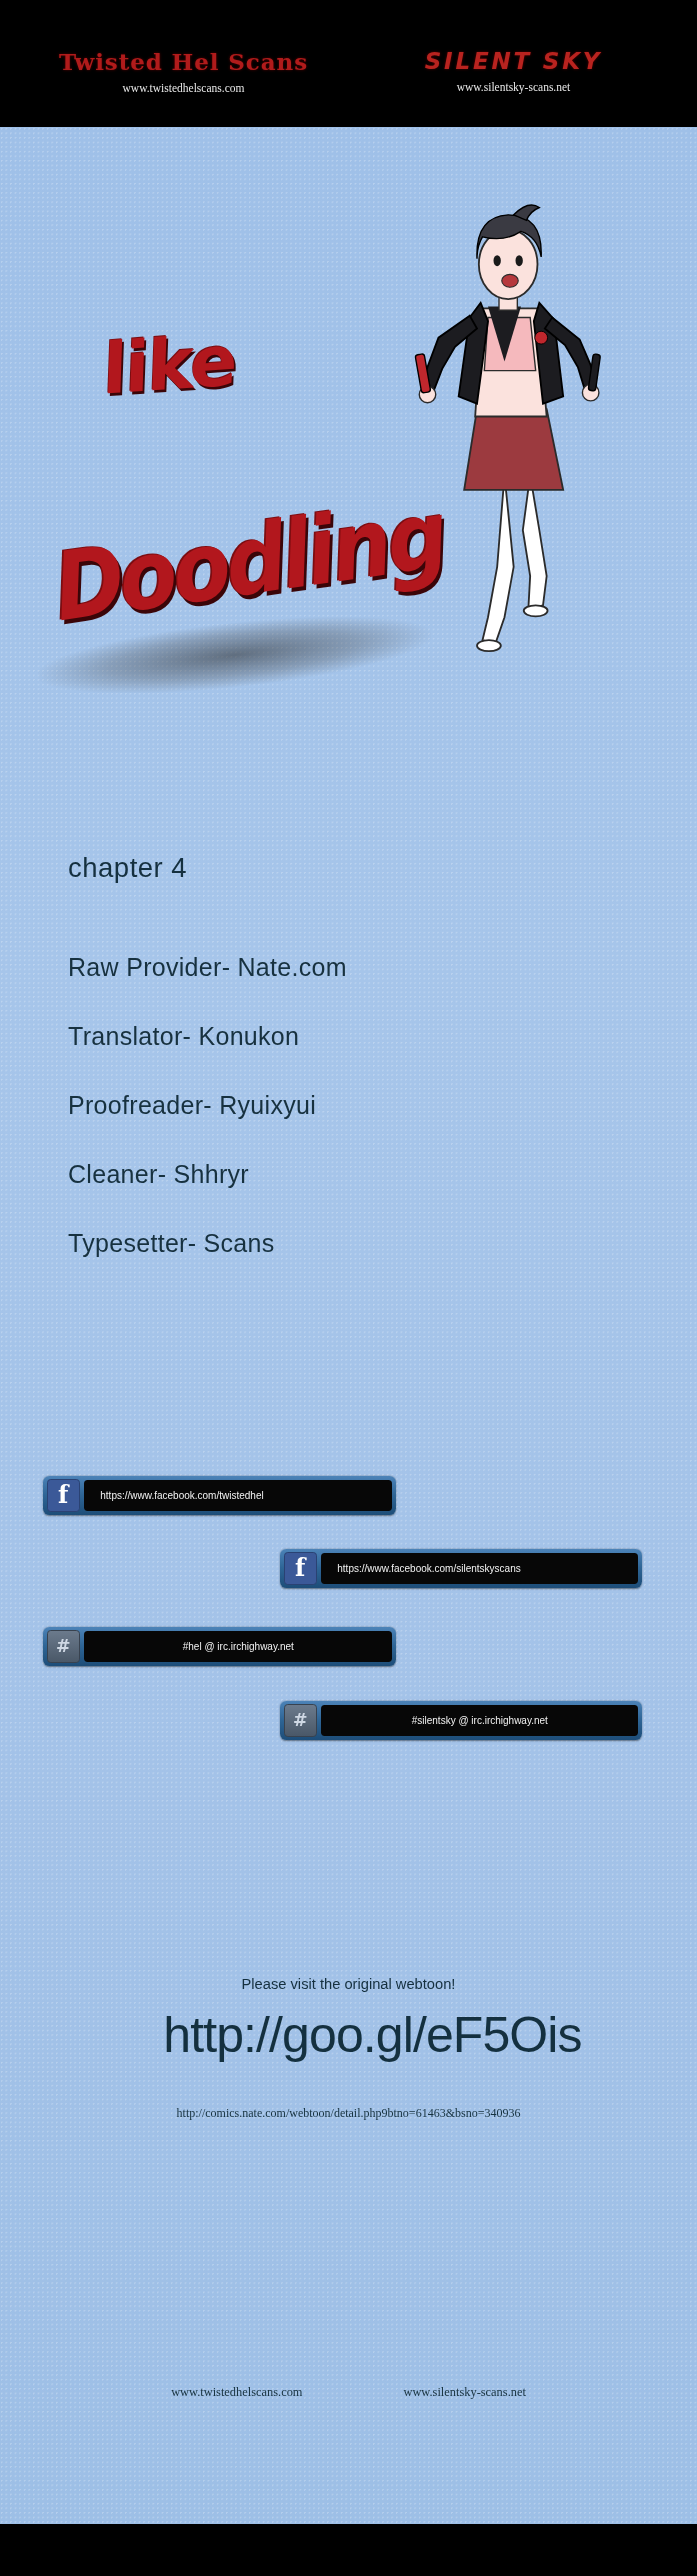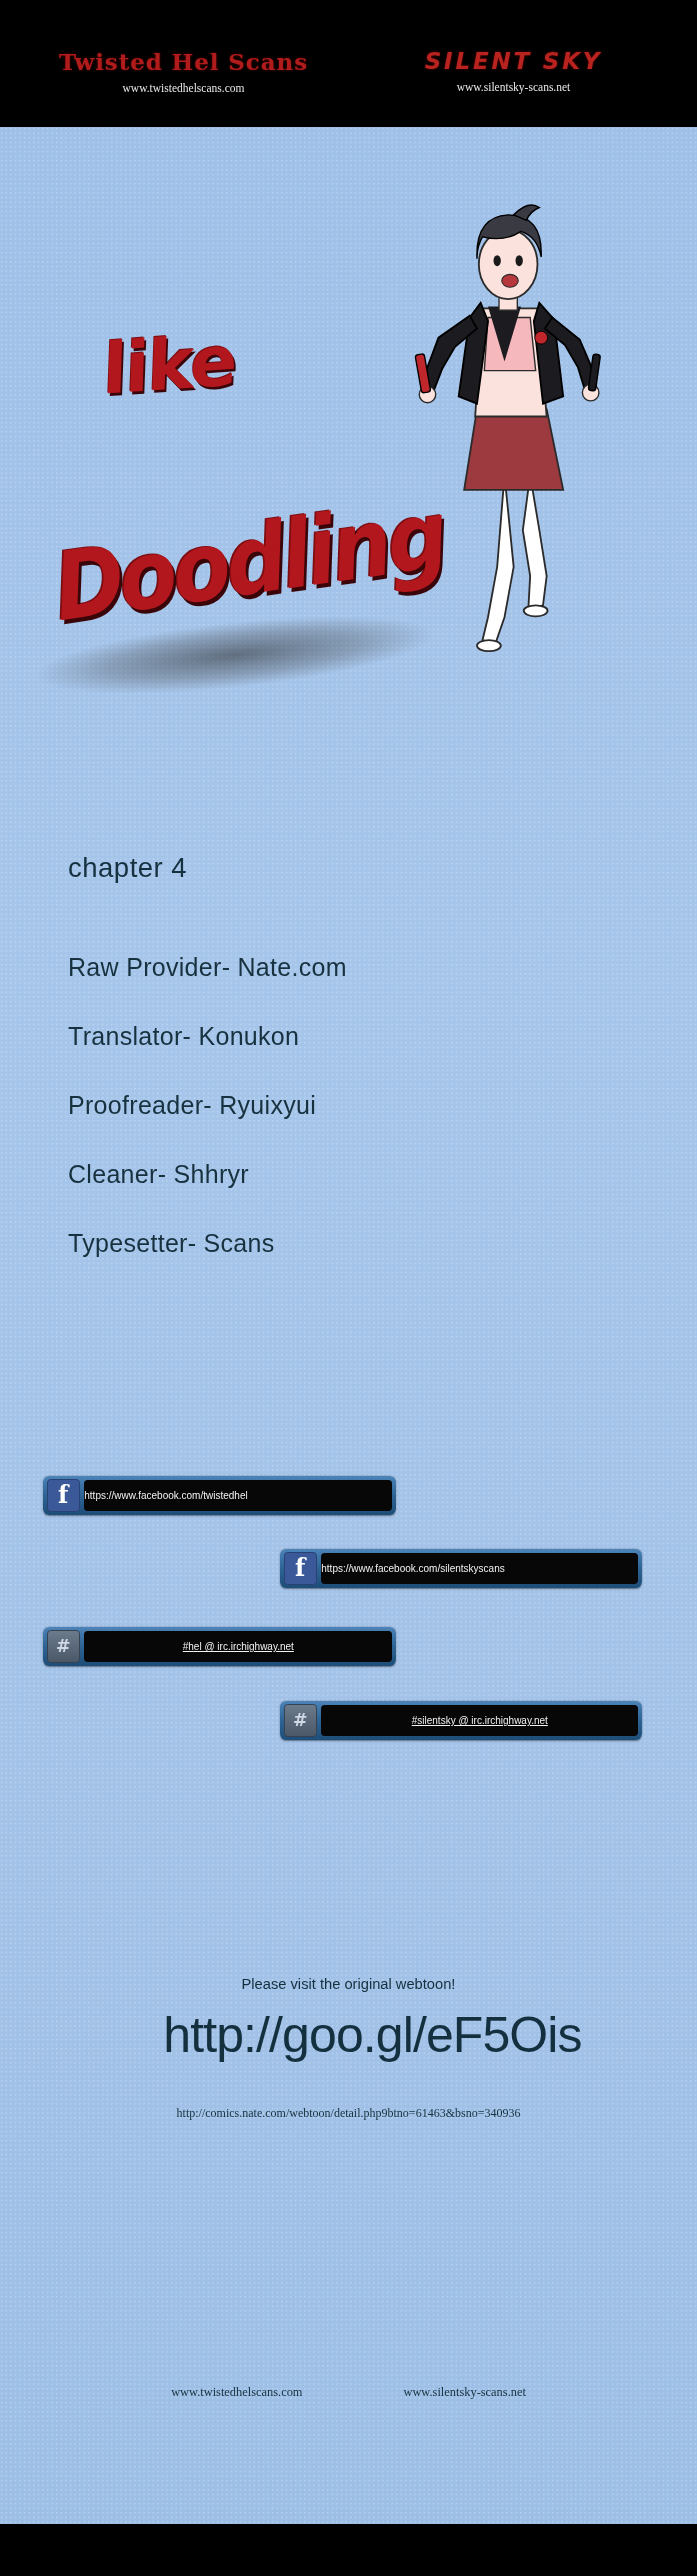--- a/index.html
+++ b/index.html
@@ -184,24 +184,24 @@
     flex: 1 1 auto;
     margin-left: 4.6px;
     height: 31px;
     background: #070707;
     border-radius: 3.7px;
     color: #f2f2f2;
     font-family: "Liberation Sans", sans-serif;
     font-size: 10px;
     display: flex;
     align-items: center;
-    padding: 0 0;
+    padding: 0 16px;
     box-sizing: border-box;
   }
-  .plate .field.center { justify-content: center; text-decoration: underline; }
+  .plate .field.center { justify-content: center; }
 
   #plate-fb-twisted { left: 43px;  top: 1349px; width: 353px; }
   #plate-fb-silent  { left: 280px; top: 1422px; width: 362px; }
   #plate-irc-hel    { left: 43px;  top: 1500px; width: 353px; }
   #plate-irc-silent { left: 280px; top: 1574px; width: 362px; }
 
   
   .visit-note {
     position: absolute;
     left: 0; top: 1849px;

